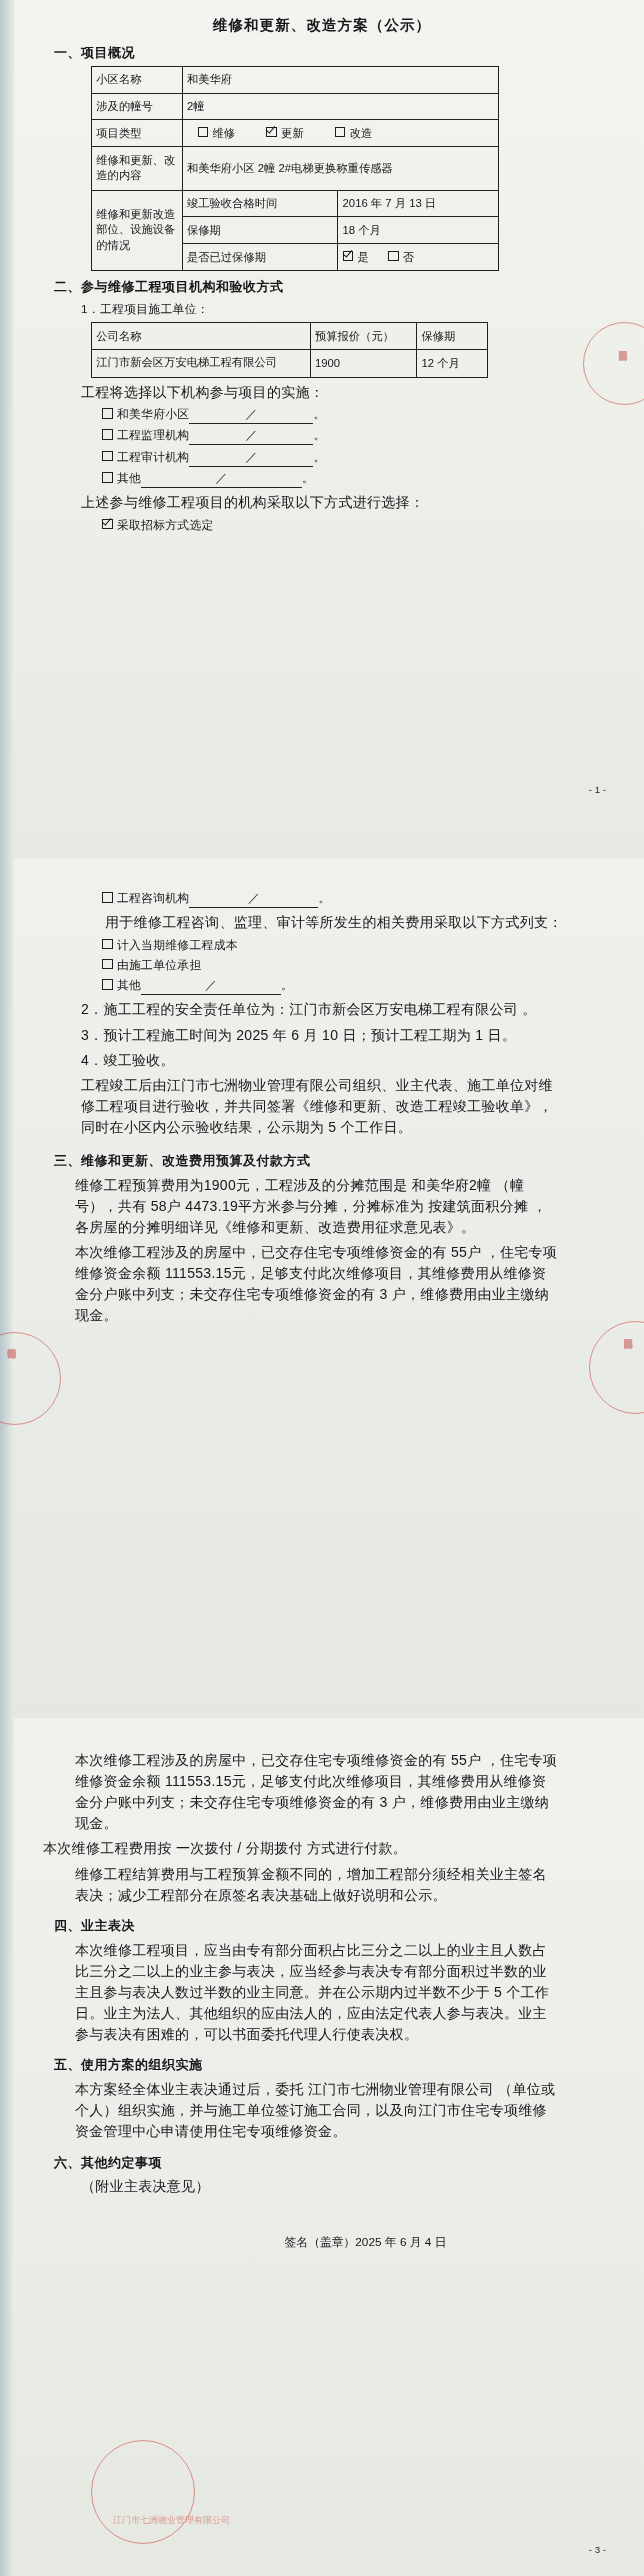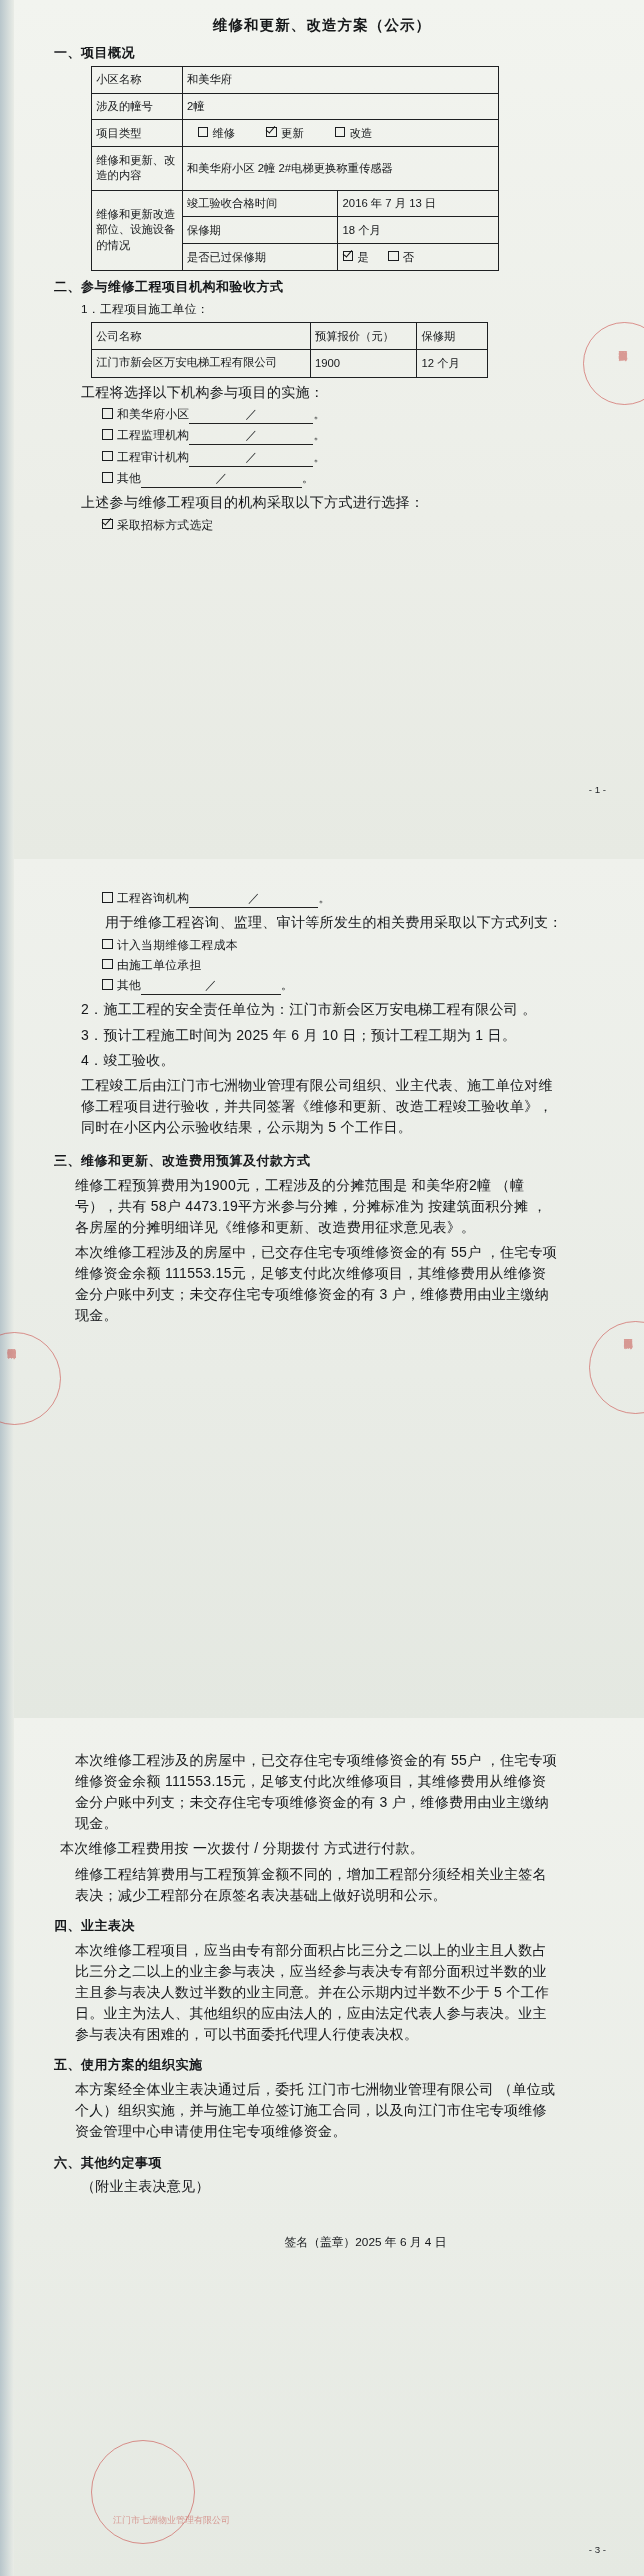--- a/index.html
+++ b/index.html
@@ -135,21 +135,21 @@
     <div class="stamp" style="left:-32px;top:473px;width:91px;height:91px;"></div>
     <div class="seal-red" style="left:5.4px;top:483px;writing-mode:vertical-rl;">江门市七洲物业管理有限公司</div>
     <div class="stamp" style="right:-38px;top:462px;width:91px;height:91px;"></div>
     <div class="seal-red" style="right:10.7px;top:473px;writing-mode:vertical-rl;">江门市新会区万安电梯工程有限公司</div>
   </div>
 
   <div class="sheet p3">
     <div class="edge" style="left:0;"></div>
 
     <div class="body-l" style="width:483px;margin-left:75px;margin-top:32px;">本次维修工程涉及的房屋中，已交存住宅专项维修资金的有 55户 ，住宅专项维修资金余额 111553.15元，足够支付此次维修项目，其维修费用从维修资金分户账中列支；未交存住宅专项维修资金的有 3 户，维修费用由业主缴纳现金。</div>
-    <div class="body-l" style="width:483px;margin-left:60px;">本次维修工程费用按 一次拨付 / 分期拨付 方式进行付款。</div>
+    <div class="body-l" style="width:483px;margin-left:43px;">本次维修工程费用按 一次拨付 / 分期拨付 方式进行付款。</div>
     <div class="body-l" style="width:483px;margin-left:75px;">维修工程结算费用与工程预算金额不同的，增加工程部分须经相关业主签名表决；减少工程部分在原签名表决基础上做好说明和公示。</div>
 
     <div class="sec-h" style="margin-top:11.8px;">四、业主表决</div>
     <div class="body-l" style="width:483px;margin-left:75px;">本次维修工程项目，应当由专有部分面积占比三分之二以上的业主且人数占比三分之二以上的业主参与表决，应当经参与表决专有部分面积过半数的业主且参与表决人数过半数的业主同意。并在公示期内过半数不少于 5 个工作日。业主为法人、其他组织的应由法人的，应由法定代表人参与表决。业主参与表决有困难的，可以书面委托代理人行使表决权。</div>
 
     <div class="sec-h" style="margin-top:11.8px;">五、使用方案的组织实施</div>
     <div class="body-l" style="width:483px;margin-left:75px;">本方案经全体业主表决通过后，委托 江门市七洲物业管理有限公司 （单位或个人）组织实施，并与施工单位签订施工合同，以及向江门市住宅专项维修资金管理中心申请使用住宅专项维修资金。</div>
 
     <div class="sec-h" style="margin-top:11.8px;">六、其他约定事项</div>
     <div class="body-l">（附业主表决意见）</div>

